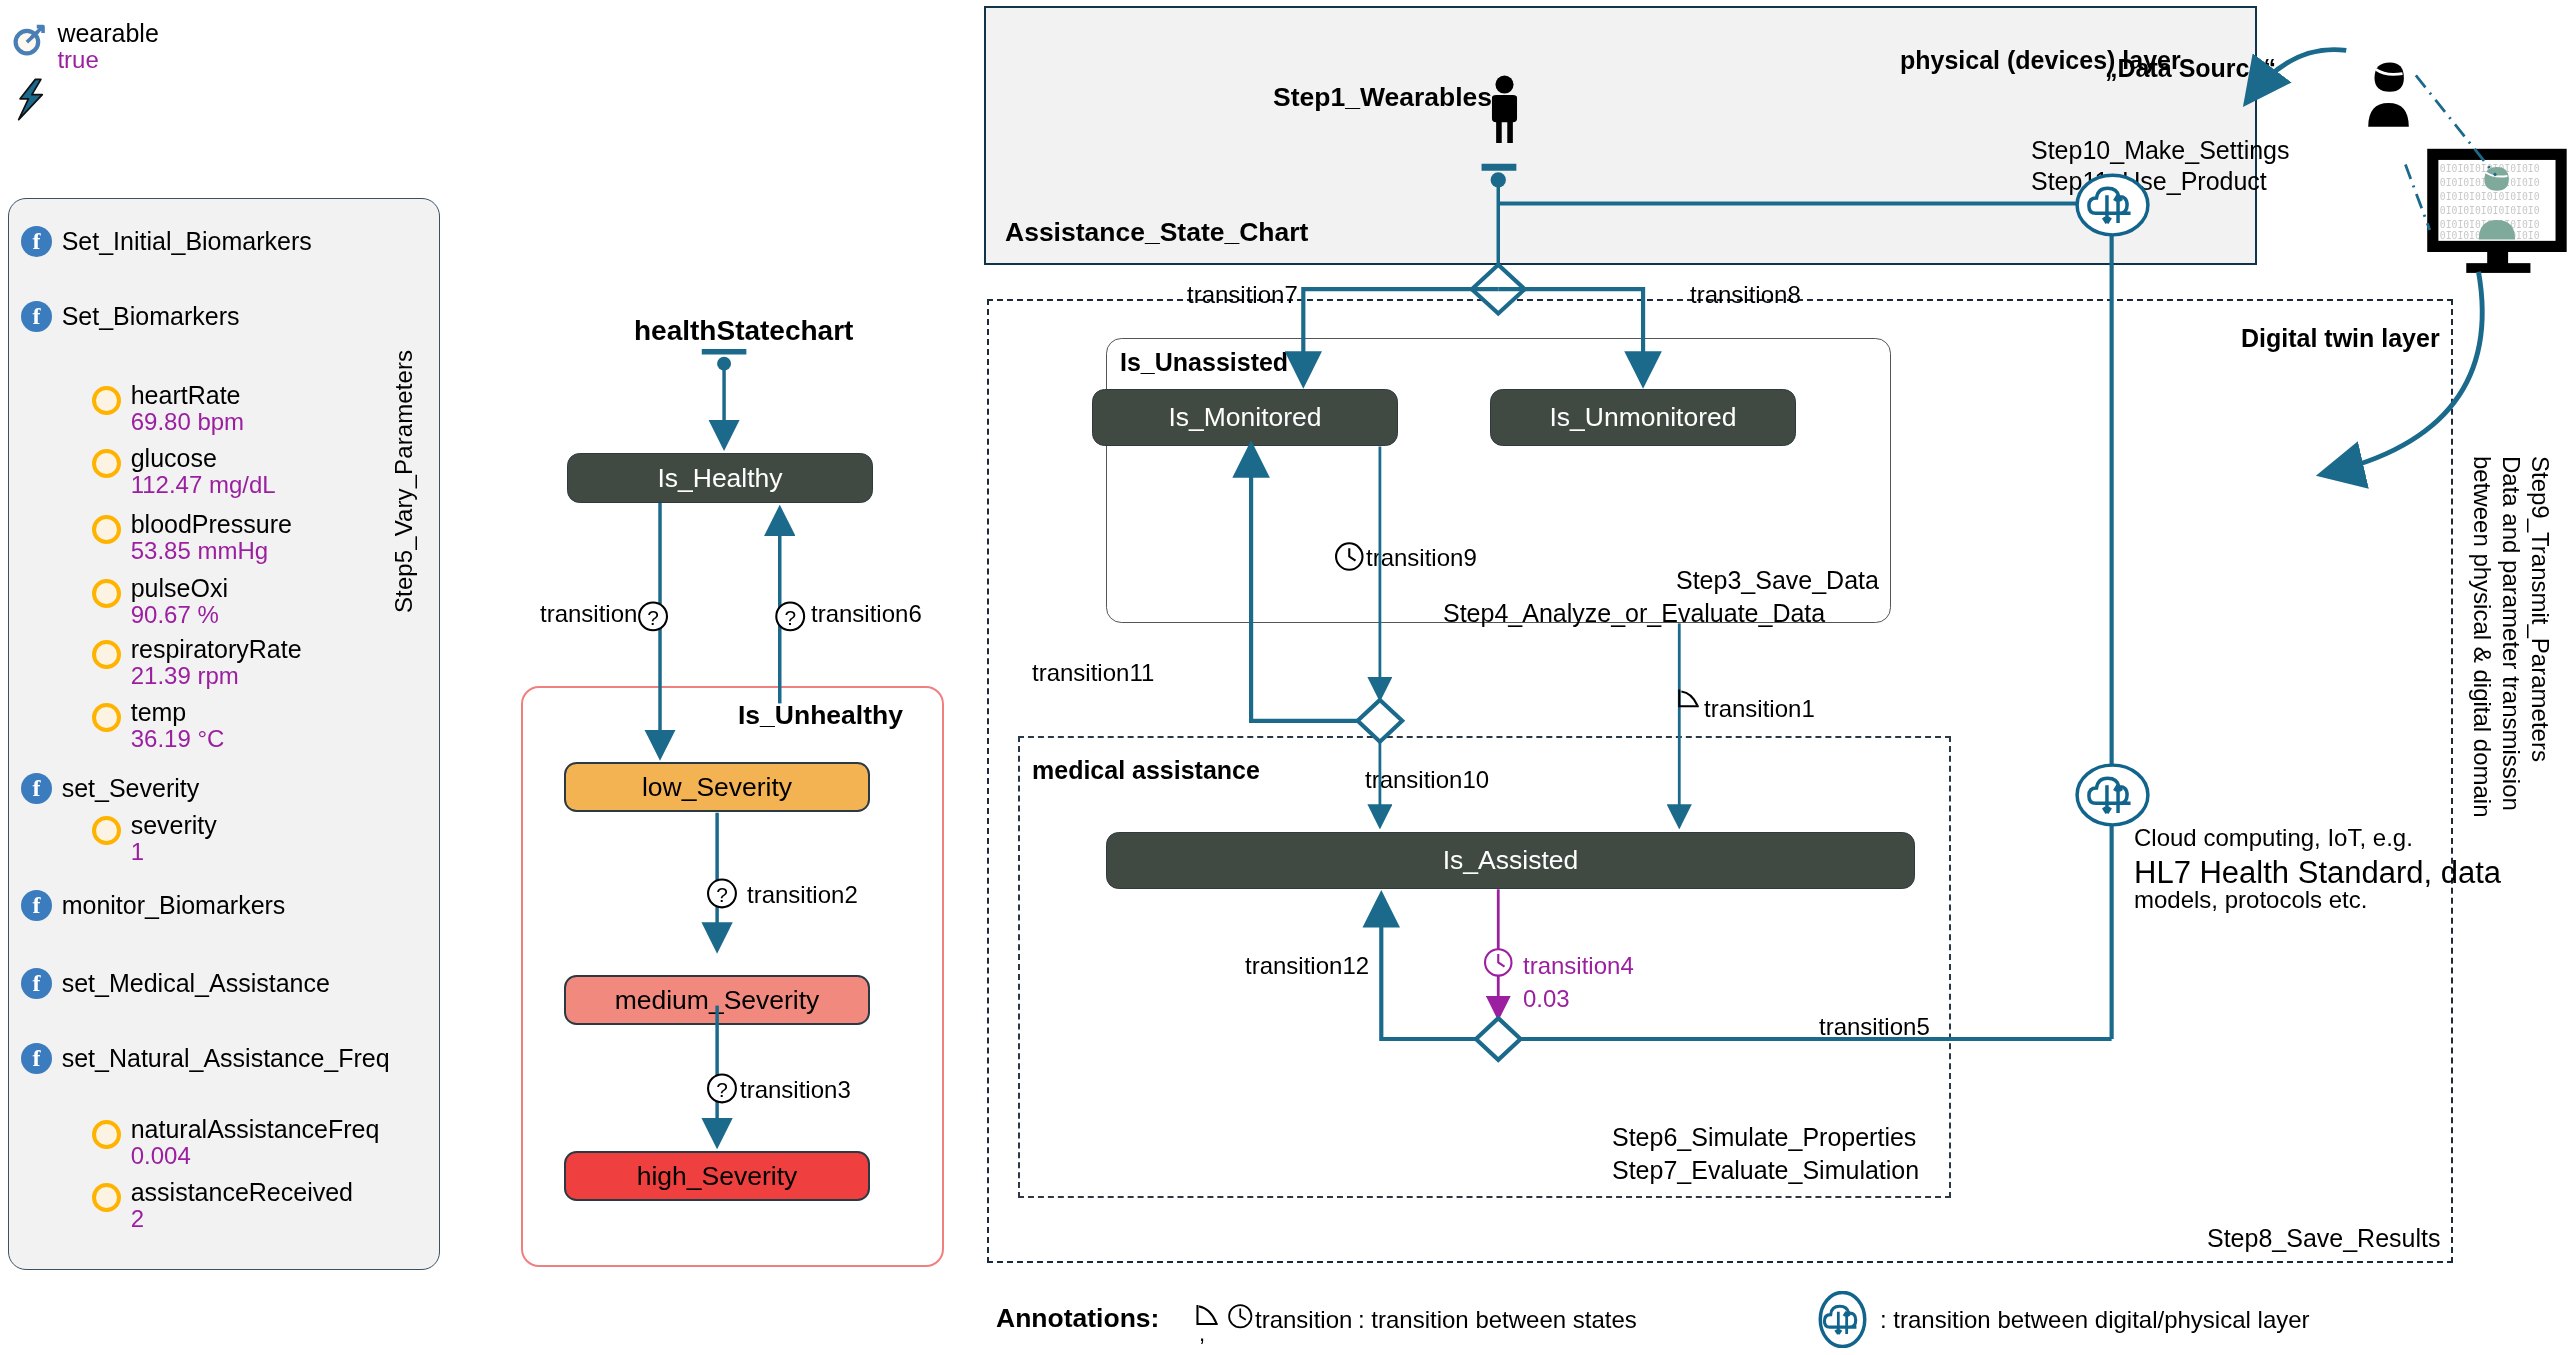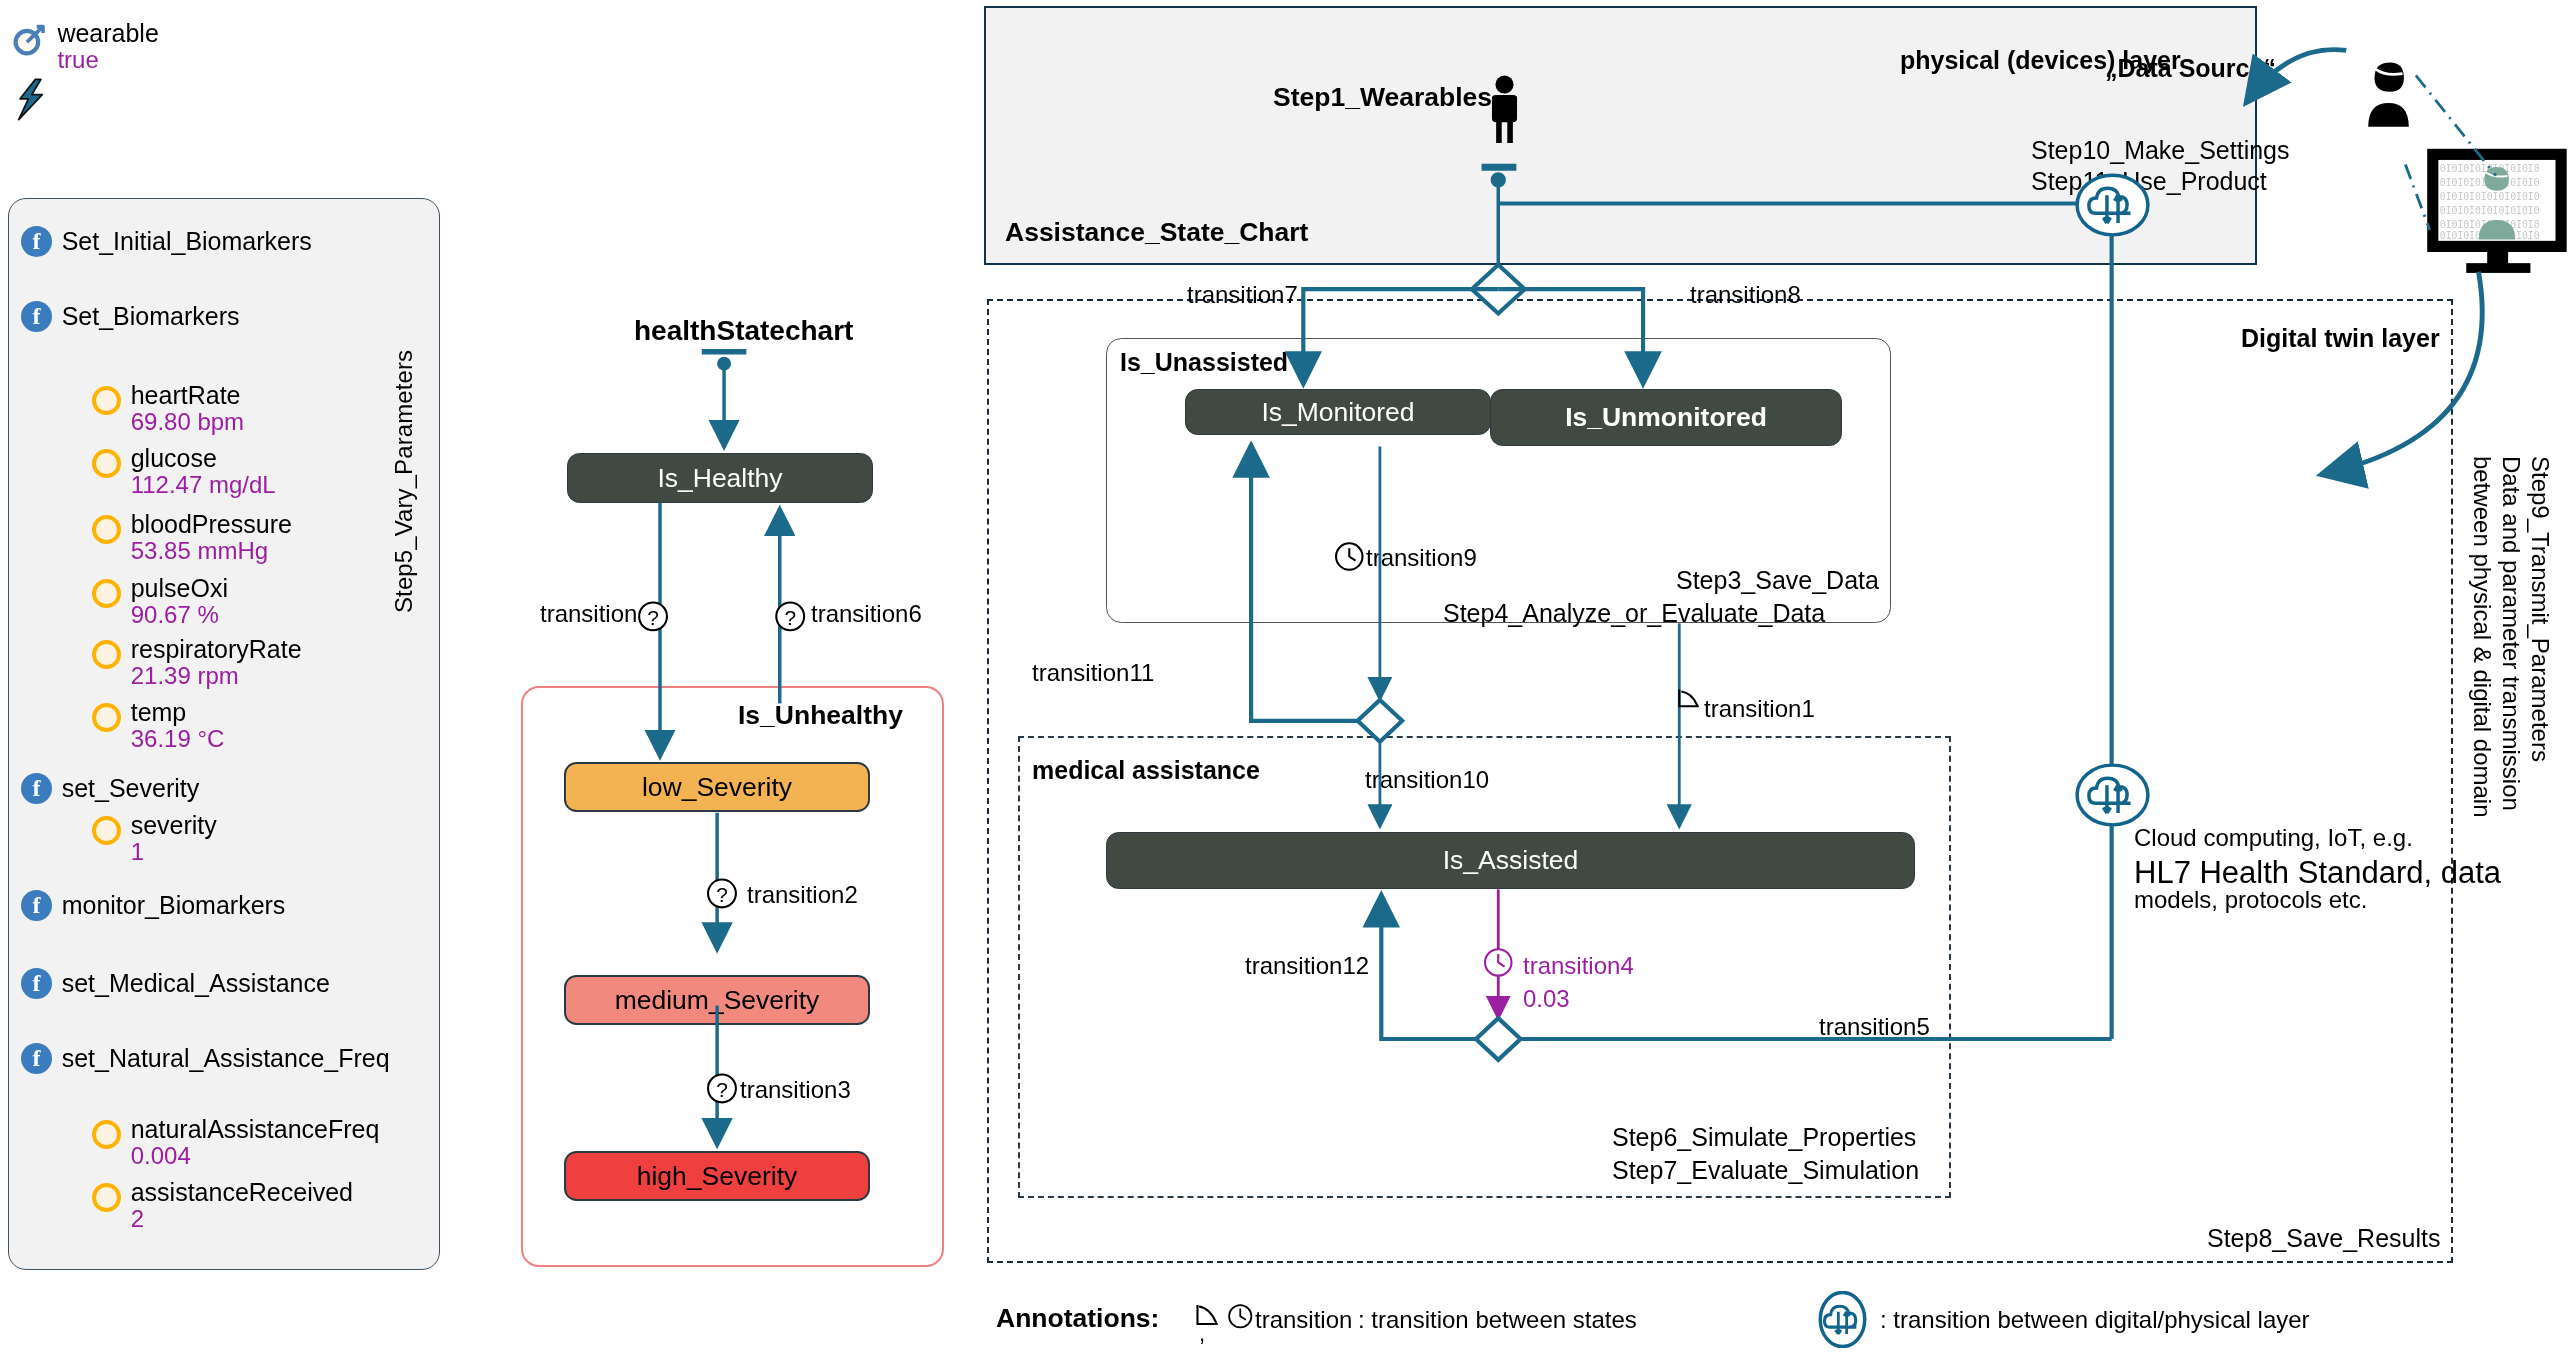--- a/index.html
+++ b/index.html
@@ -243,24 +243,24 @@
     <rect x="62" y="168" width="92" height="14" fill="#000"></rect>
   </svg>
 </span>
 
 <div class="region-dash" style="left:987px;top:299px;width:1466px;height:964px;"></div>
 <div class="lbl-b" style="left:2241px;top:324px;font-size:25px;">Digital twin layer</div>
 
 <div class="region-thin" style="left:1106px;top:338px;width:785px;height:285px;"></div>
 <div class="lbl-b" style="left:1120px;top:348px;font-size:25px;">Is_Unassisted</div>
 
-<div class="state state-dark" style="left:1185px;top:389px;width:306px;height:46px;">
+<div class="state state-dark" style="left:1092px;top:389px;width:306px;height:57px;">
   <span>Is_Monitored</span>
 </div>
-<div class="state state-dark" style="left:1490px;top:389px;width:352px;height:57px;font-weight:bold;">
+<div class="state state-dark" style="left:1490px;top:389px;width:306px;height:57px;">
   <span>Is_Unmonitored</span>
 </div>
 
 <div class="lbl" style="left:1187px;top:281px;">transition7</div>
 <div class="lbl" style="left:1690px;top:281px;">transition8</div>
 <div class="lbl" style="left:1366px;top:544px;">transition9</div>
 <div class="lbl" style="left:1032px;top:659px;">transition11</div>
 <div class="lbl" style="left:1676px;top:566px;font-size:25px;">Step3_Save_Data</div>
 <div class="lbl" style="left:1443px;top:599px;font-size:25px;">Step4_Analyze_or_Evaluate_Data</div>
 <div class="lbl" style="left:1704px;top:695px;">transition1</div>

